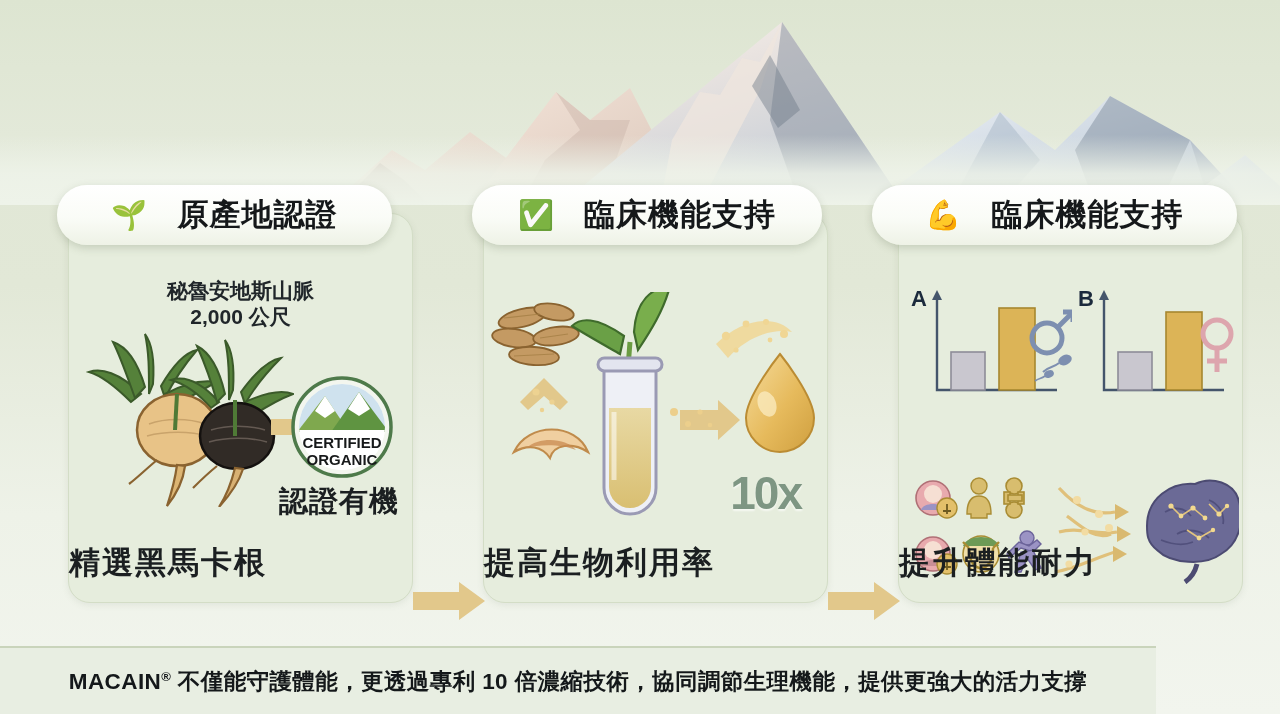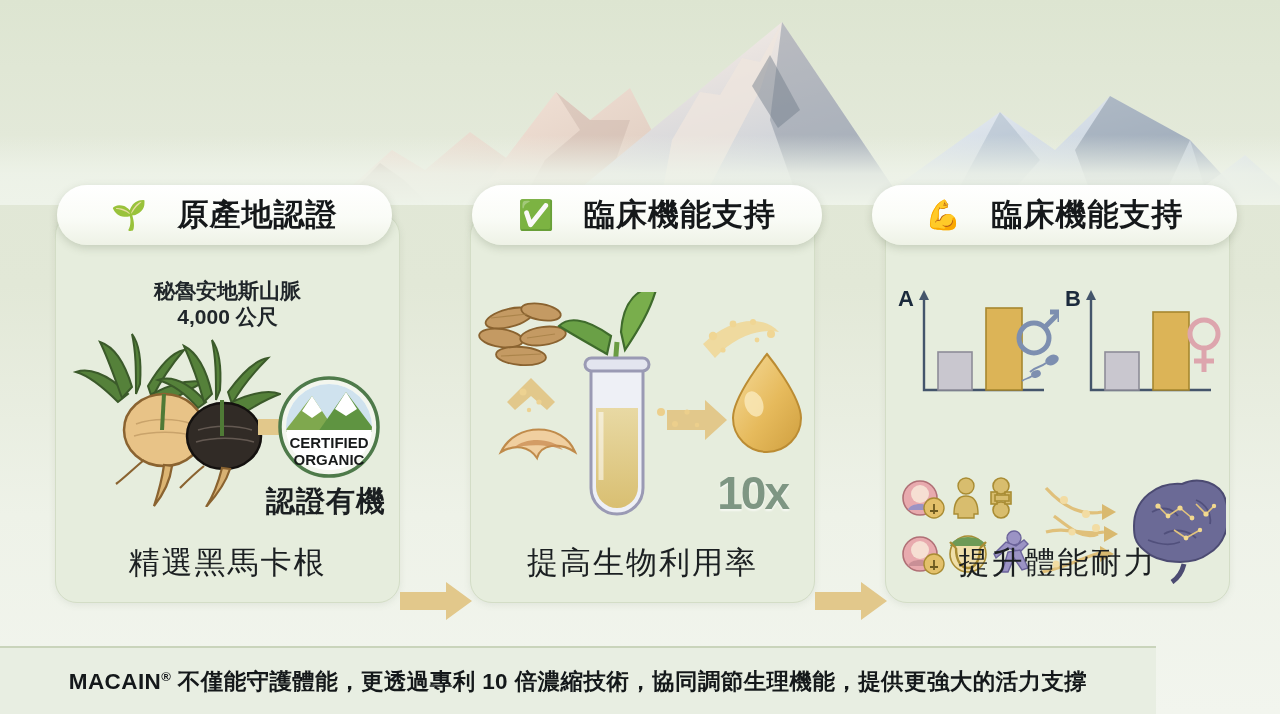--- a/index.html
+++ b/index.html
@@ -15,21 +15,21 @@
 
   
   .mtn-wrap { position:absolute; left:0; top:0; width:1280px; height:205px; overflow:hidden; }
   .mtn-svg { position:absolute; left:0; top:0; }
   .mtn-fade {
     position:absolute; left:0; bottom:0; width:1280px; height:70px;
     background:linear-gradient(180deg, rgba(236,241,230,0) 0%, rgba(238,243,233,.85) 55%, #eef3e9 100%);
   }
 
   
-  .panels { position:absolute; left:3px; top:185px; width:1188px; height:440px; }
+  .panels { position:absolute; left:16px; top:185px; width:1188px; height:440px; }
   .panel {
     position:absolute; top:28px; width:345px; height:390px;
     background:#e6eddd; border:1px solid #d3ddc6; border-radius:22px;
     box-shadow:0 2px 7px rgba(90,105,80,.10);
   }
   #panel-1 { left:52px; }
   #panel-2 { left:467px; }
   #panel-3 { left:882px; }
 
   .pill {
@@ -44,21 +44,21 @@
   #pill-3 { left:872px; width:365px; }
   .pill-emoji { font-size:29px; line-height:1; }
   .pill-title {
     font-size:31px; font-weight:bold; color:#15181a; letter-spacing:1px;
     font-family:"Liberation Sans","DejaVu Sans",sans-serif;
     margin-left:20px;
   }
 
   .panel-caption {
     position:absolute; bottom:18px; left:0; width:100%;
-    text-align:center; font-size:31px; font-weight:normal;
+    font-size:31px; font-weight:bold;
     color:#1b1f21; letter-spacing:2px;
   }
 
   
   .origin-lines {
     position:absolute; top:64px; left:0; width:100%;
     text-align:center; font-size:21px; font-weight:bold; color:#20262a; line-height:1.22;
   }
   .maca-art { position:absolute; left:10px; top:118px; }
   .seal { position:absolute; left:222px; top:162px; }
@@ -157,21 +157,21 @@
     </svg>
     <div class="mtn-fade"></div>
   </div>
 
   <div class="panels">
 
     <div class="panel" id="panel-1">
 
       <div class="origin-lines">
         <div>秘魯安地斯山脈</div>
-        <div>4,000 公尺</div>
+        <div>2,000 公尺</div>
       </div>
 
       <svg class="maca-art" width="215" height="175" viewBox="0 0 215 175">
         <g stroke="#3b5a2a" stroke-width="2" fill="#55813a">
           <path d="M62,62 C40,40 22,36 10,40 C24,44 38,56 52,70 Z"></path>
           <path d="M66,55 C58,28 46,14 34,10 C42,26 48,44 56,66 Z"></path>
           <path d="M74,52 C76,24 72,10 66,2 C70,20 70,38 70,62 Z"></path>
           <path d="M82,54 C96,30 108,20 118,18 C106,32 96,46 86,66 Z"></path>
           <path d="M86,62 C108,50 126,48 138,50 C122,58 106,68 92,76 Z"></path>
         </g>

